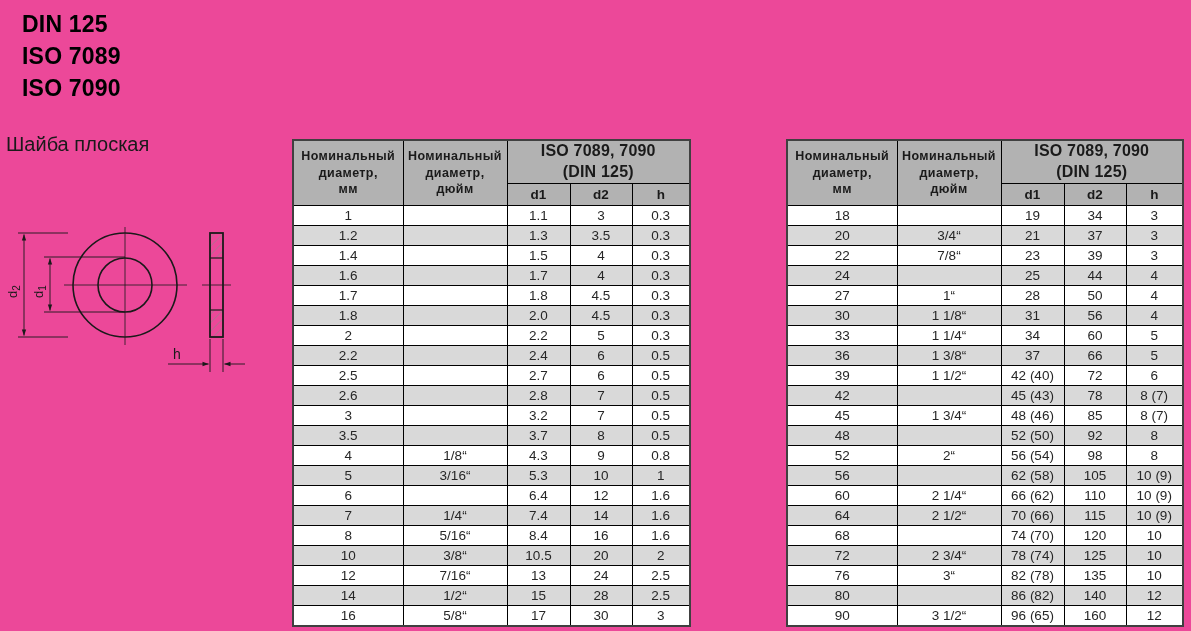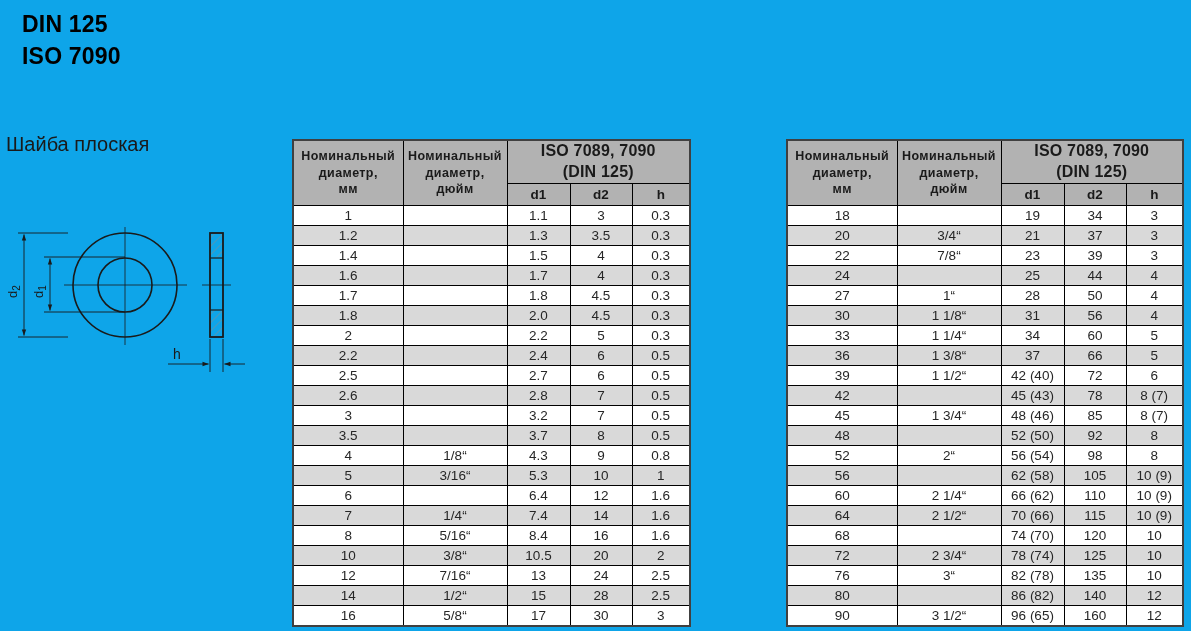--- a/index.html
+++ b/index.html
@@ -1,21 +1,21 @@
 <!DOCTYPE html>
 <html><head>
 <meta charset="utf-8">
 <style>
   * { margin: 0; padding: 0; box-sizing: border-box; }
   html, body { background: #ffffff; }
   .page {
     position: relative;
     width: 1191px;
     height: 631px;
-    background: #0ea5e9;
+    background: #ec4899;
     font-family: "Liberation Sans", sans-serif;
     color: #1a1a1a;
     overflow: hidden;
   }
 
   
   .standards {
     position: absolute;
     left: 22px;
     top: 8px;
@@ -90,20 +90,21 @@
   }
   table.washer tr.alt td { background: #d9d9d9; }
 </style>
 </head>
 <body>
 
 <div class="page">
 
   <div class="standards">
     <div class="std-line">DIN 125</div>
+    <div class="std-line">ISO 7089</div>
     <div class="std-line">ISO 7090</div>
   </div>
 
   <div class="product-caption">Шайба плоская</div>
 
   <svg class="drawing" width="262" height="182" viewBox="0 0 262 182" xmlns="http://www.w3.org/2000/svg">
     <defs>
       <pattern id="hatch" width="6" height="6" patternUnits="userSpaceOnUse" patternTransform="rotate(45)">
         <line x1="0" y1="0" x2="0" y2="6" stroke="#8a8a8a" stroke-width="1"></line>
       </pattern>

